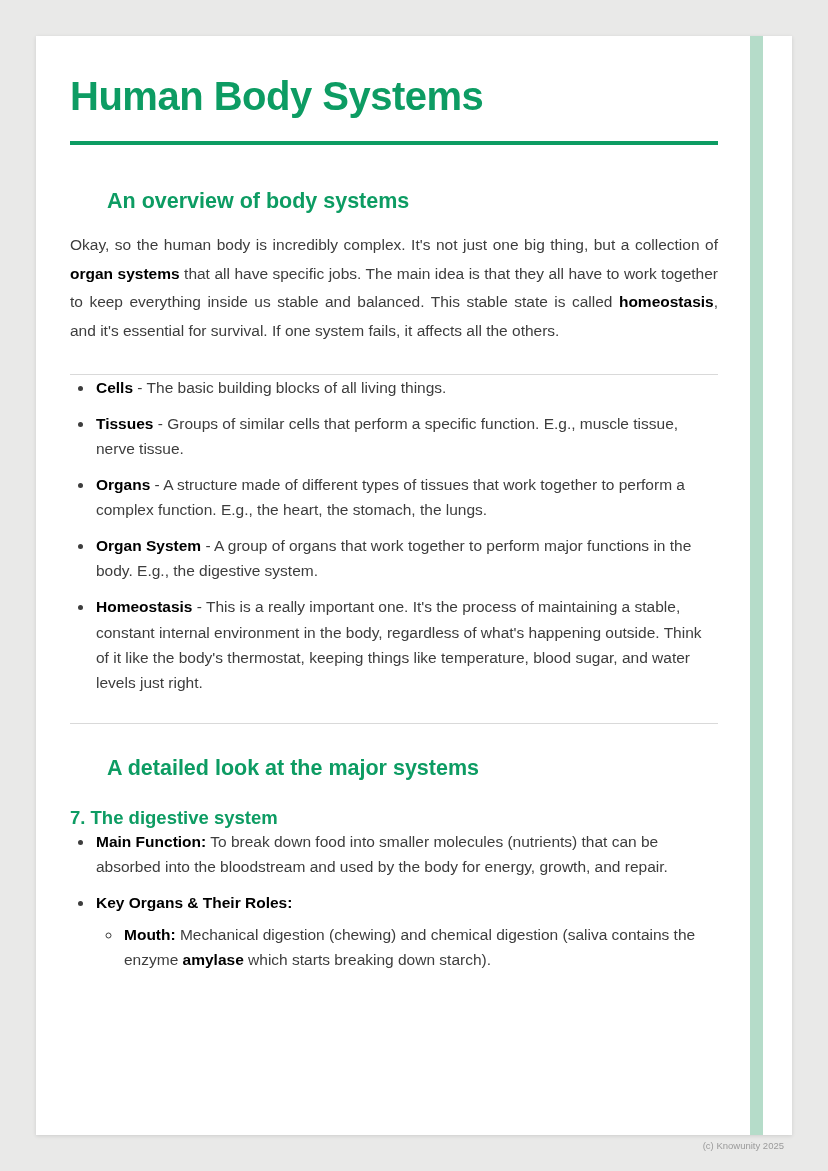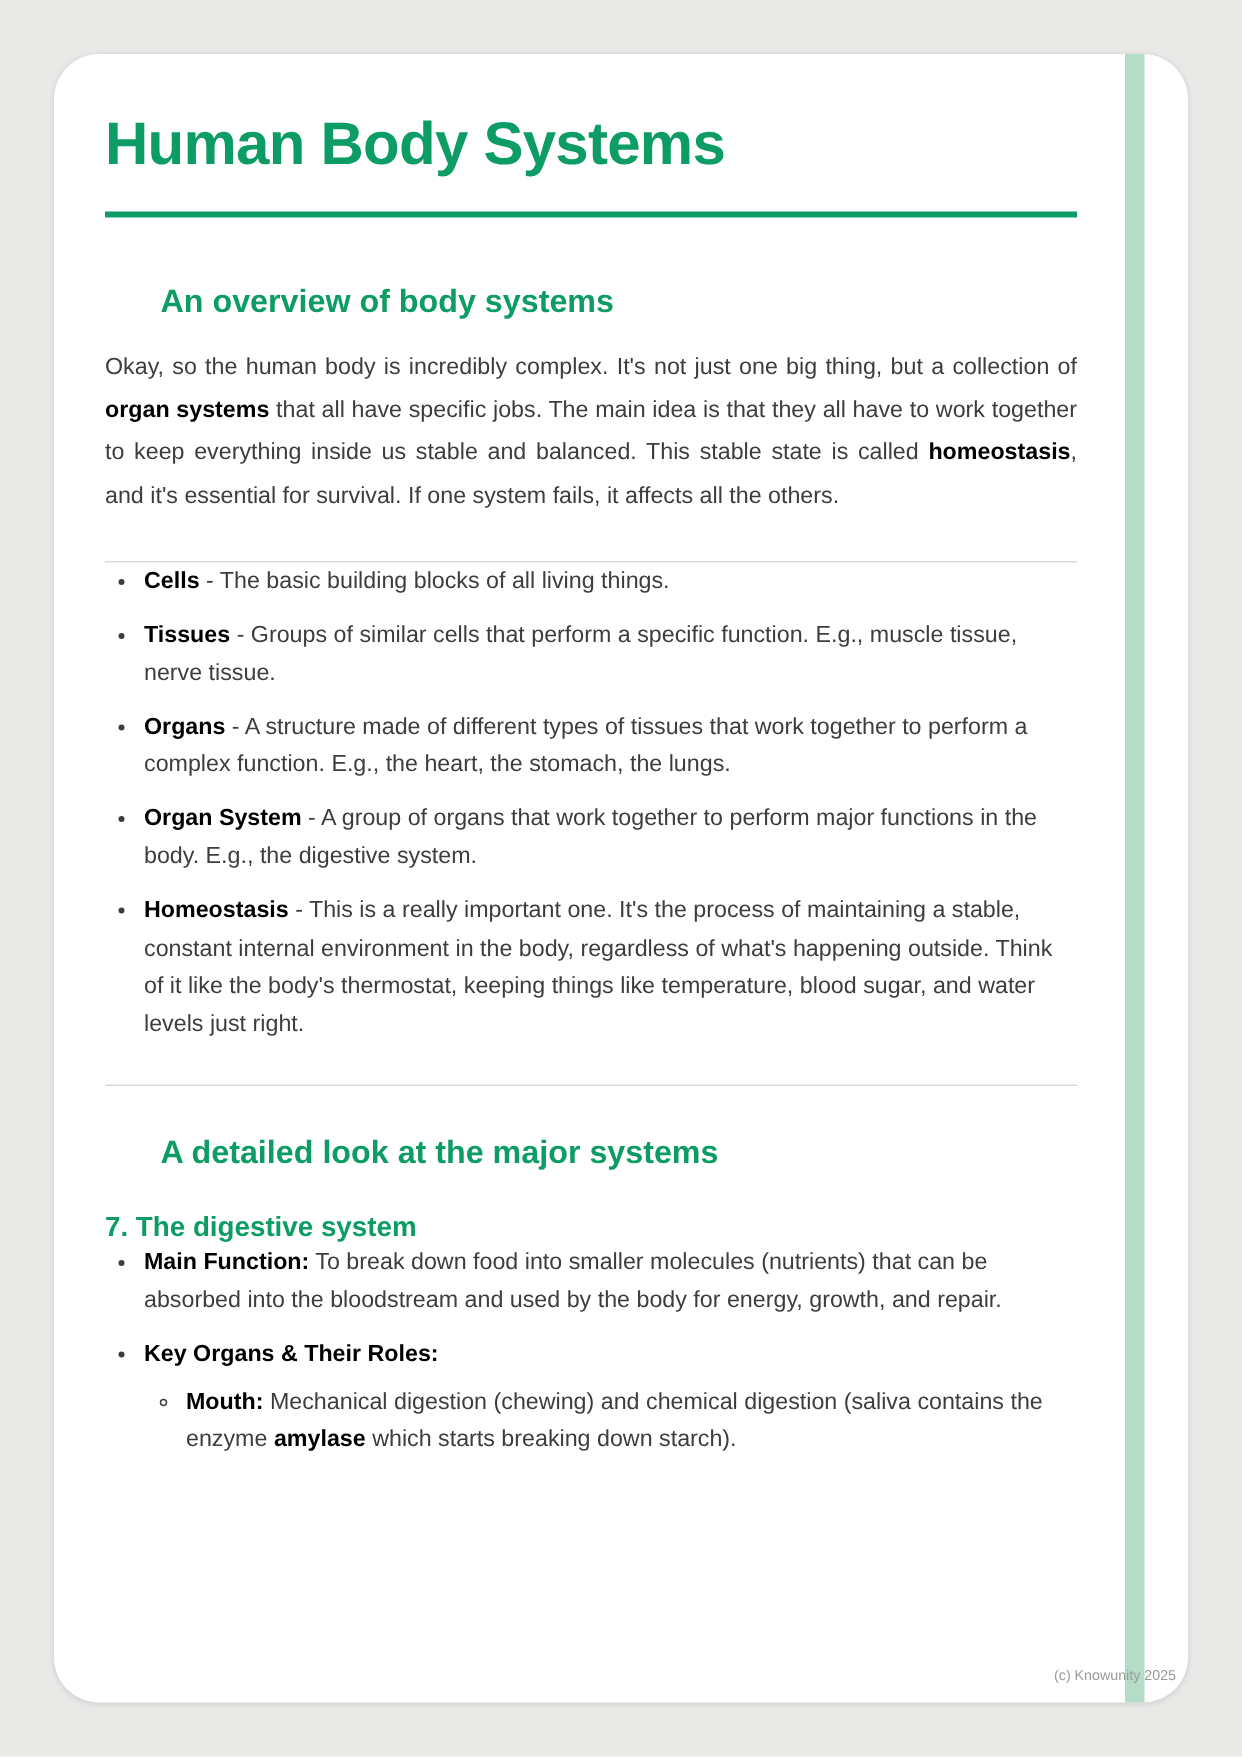--- a/index.html
+++ b/index.html
@@ -15,21 +15,20 @@
   }
   .page {
     position: absolute;
     left: 36px;
     top: 36px;
     width: 756px;
     height: 1099px;
     background: #ffffff;
     box-shadow: 0 1px 4px rgba(0,0,0,0.12);
     padding: 38px 74px 30px 34px;
-    border-radius: 30px;
   }
   .accent-bar {
     position: absolute;
     top: 0;
     bottom: 0;
     right: 29px;
     width: 13px;
     background: #b5dcc9;
   }
   h1.doc-title {
@@ -83,21 +82,21 @@
   ul.bullet-list > li:last-child { margin-bottom: 0; }
   ul.sub-list {
     list-style-type: circle;
     margin-top: 7px;
     padding-left: 26px;
   }
   ul.sub-list > li { margin-bottom: 0; padding-left: 2px; }
   .copyright {
     position: absolute;
     right: 44px;
-    top: 1112px;
+    top: 1140px;
     font-size: 9.5px;
     color: #9b9b9b;
     z-index: 2;
   }
 </style>
 </head>
 <body>
 
 <div class="page">
   <div class="accent-bar"></div>

